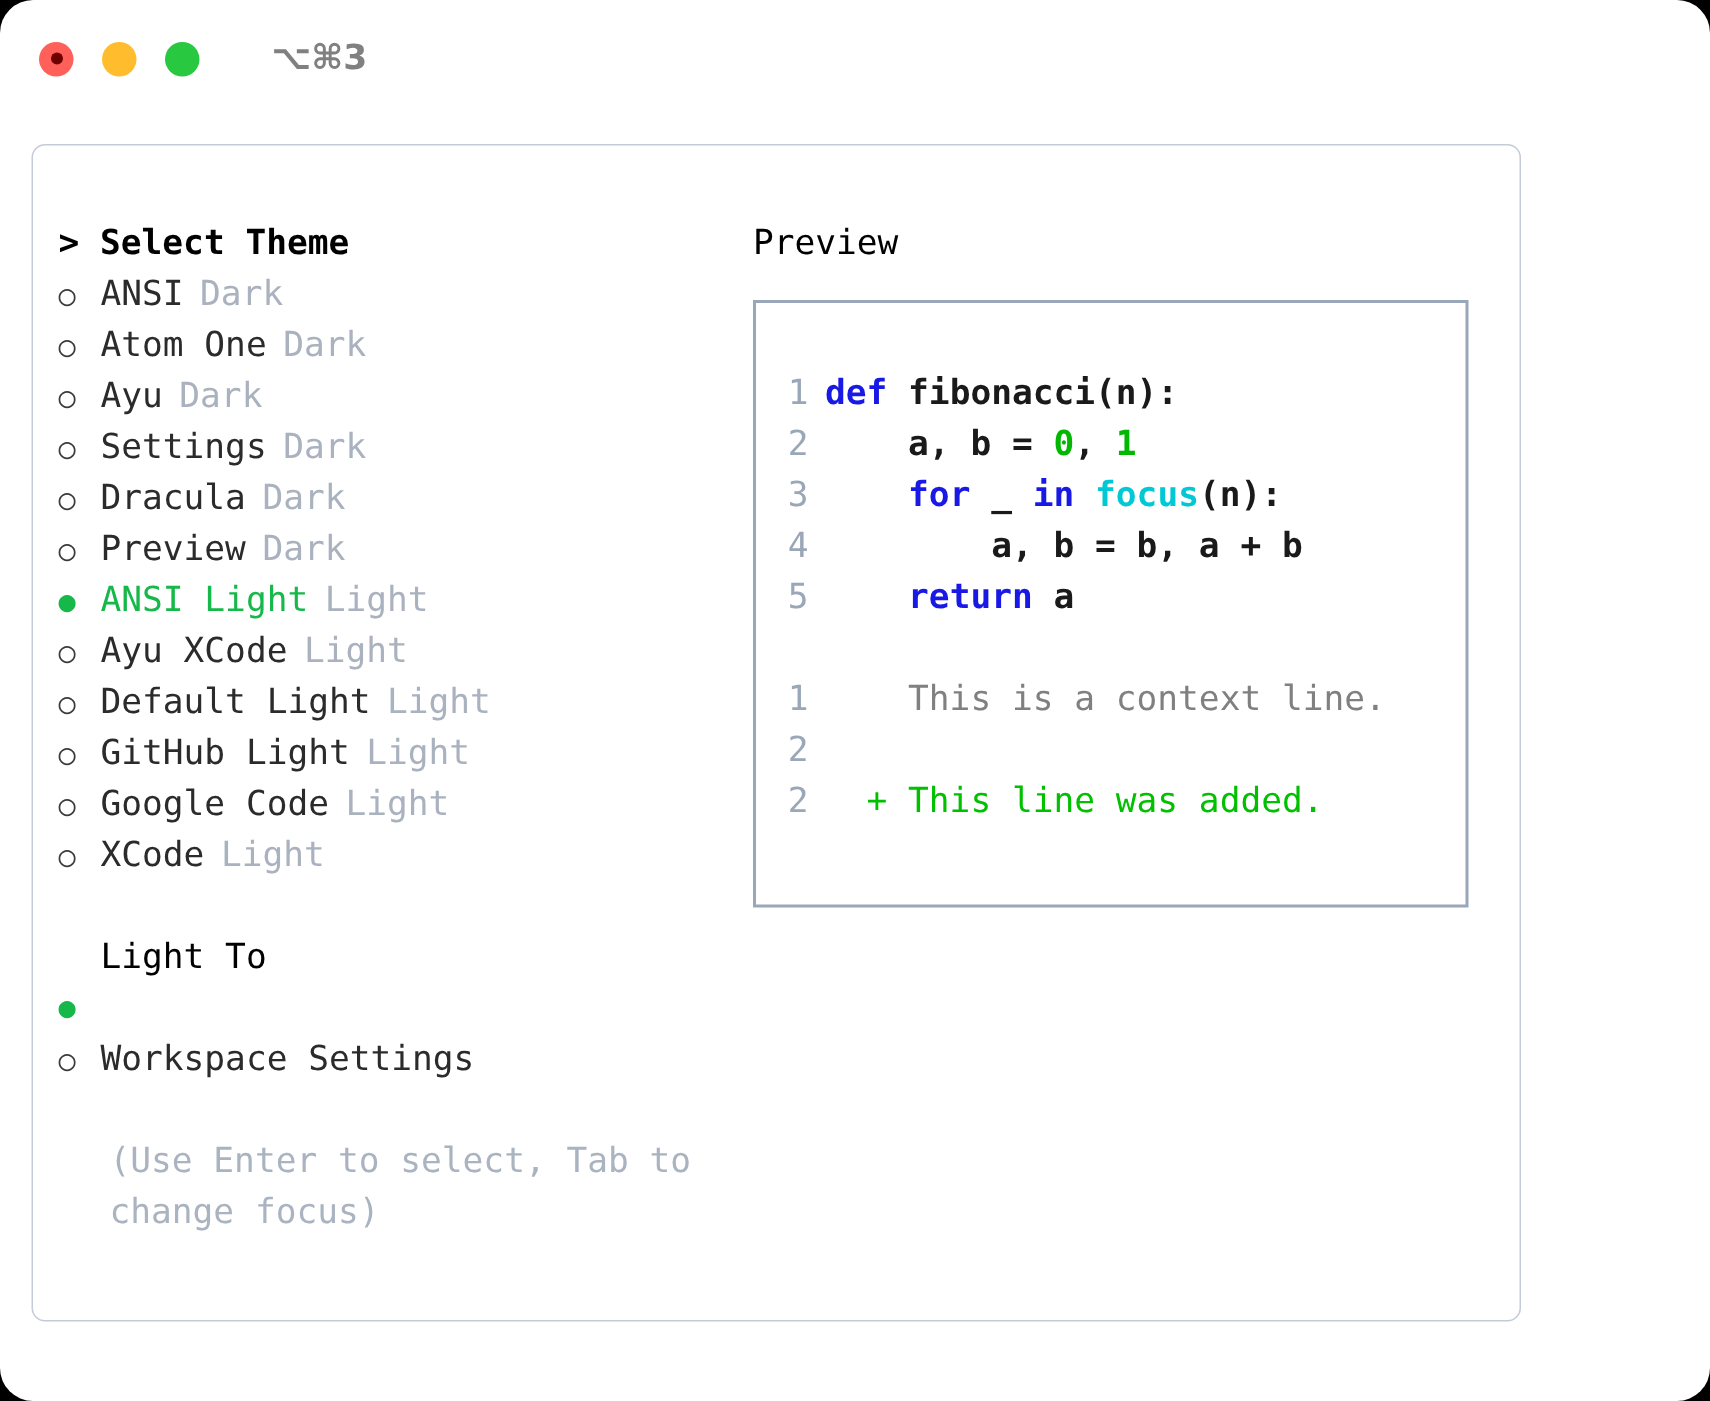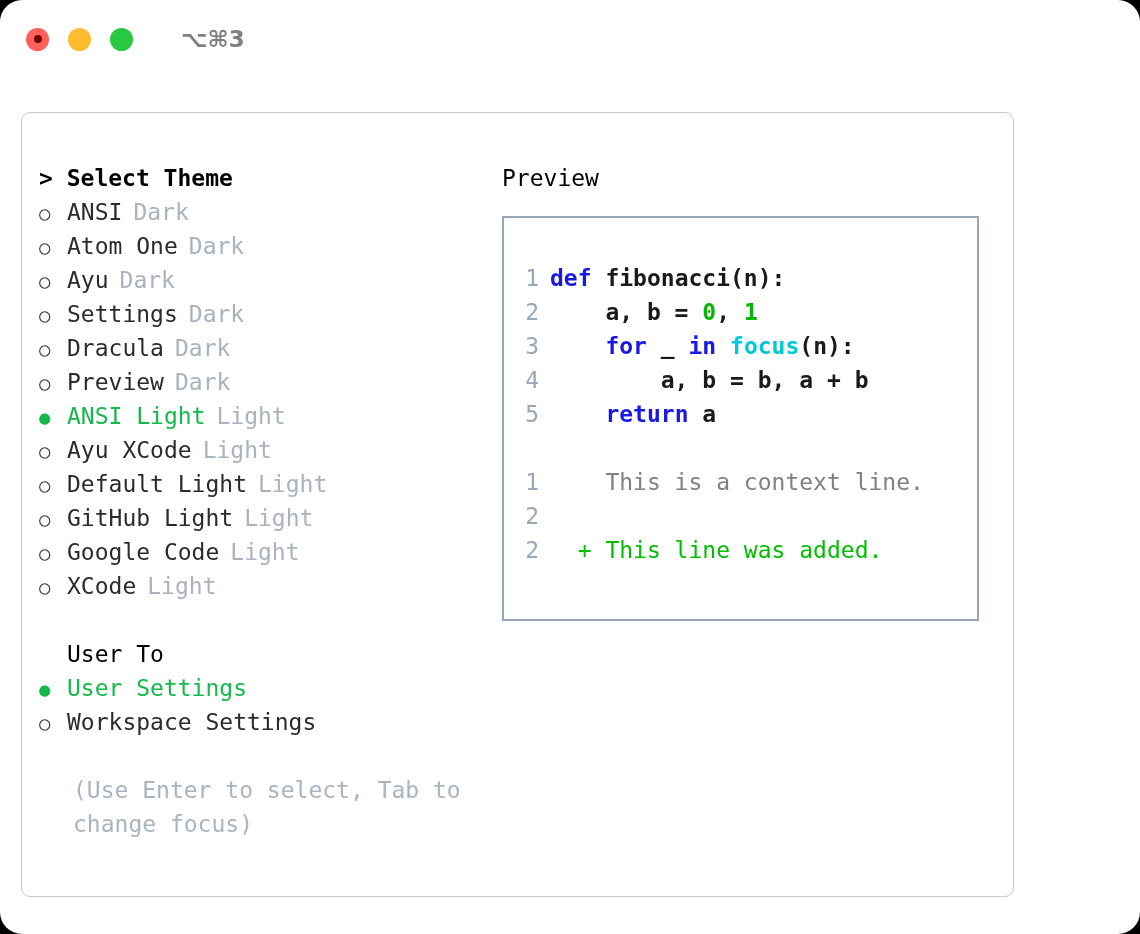--- a/index.html
+++ b/index.html
@@ -64,21 +64,21 @@
     font-size: 23px;
     letter-spacing: 0px;
     font-family: "DejaVu Sans", "Liberation Sans", sans-serif;
     font-weight: 600;
   }
 
   
   .window {
     position: absolute;
     left: 21px;
-    top: 112px;
+    top: 96px;
     width: 993px;
     height: 785px;
     border: 1px solid #c3cbd6;
     border-radius: 9px;
     box-sizing: border-box;
     background: #ffffff;
   }
 
   .columns {
     display: flex;
@@ -218,24 +218,24 @@
             <div class="row selected"><span class="bullet">●</span><span class="label">ANSI Light</span><span class="suffix">Light</span></div>
             <div class="row"><span class="bullet">○</span><span class="label">Ayu XCode</span><span class="suffix">Light</span></div>
             <div class="row"><span class="bullet">○</span><span class="label">Default Light</span><span class="suffix">Light</span></div>
             <div class="row"><span class="bullet">○</span><span class="label">GitHub Light</span><span class="suffix">Light</span></div>
             <div class="row"><span class="bullet">○</span><span class="label">Google Code</span><span class="suffix">Light</span></div>
             <div class="row"><span class="bullet">○</span><span class="label">XCode</span><span class="suffix">Light</span></div>
           </div>
 
         <div class="section-gap"></div>
 
-        <div class="subhead">User To</div>
+        <div class="subhead">Light To</div>
 
         <div id="apply-list">
-            <div class="row selected"><span class="bullet">●</span><span class="label">User Settings</span></div>
+            <div class="row selected"><span class="bullet">●</span></div>
             <div class="row"><span class="bullet">○</span><span class="label">Workspace Settings</span></div>
           </div>
 
         <div class="hint">(Use Enter to select, Tab to change focus)</div>
       </div>
 
       <div class="col-right">
         <div class="preview-title">Preview</div>
 
         <div class="preview-box">

